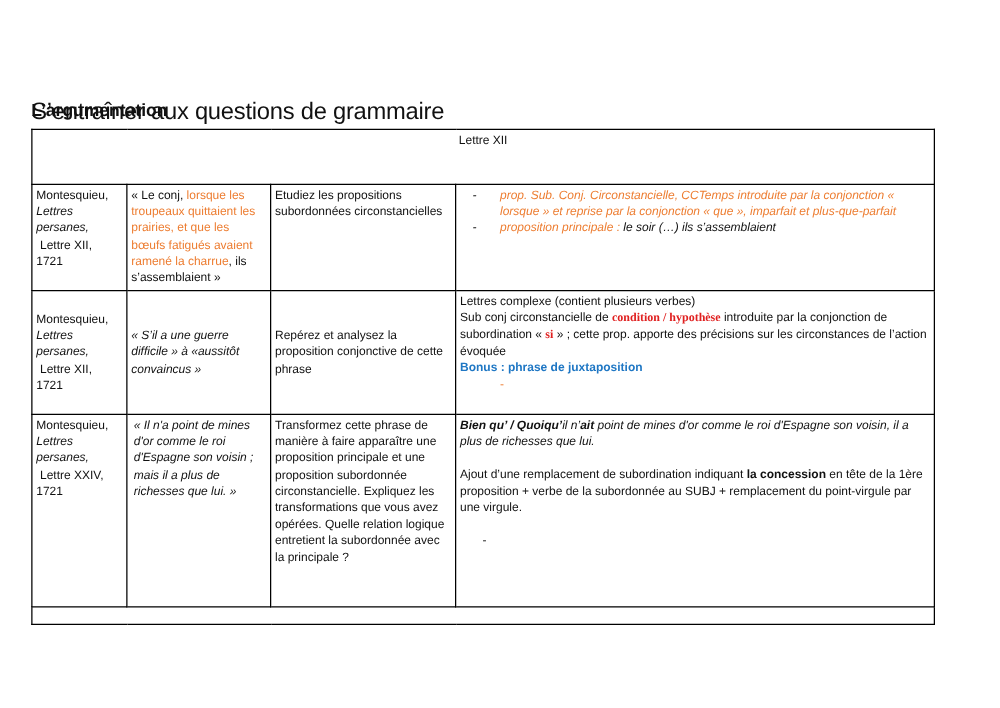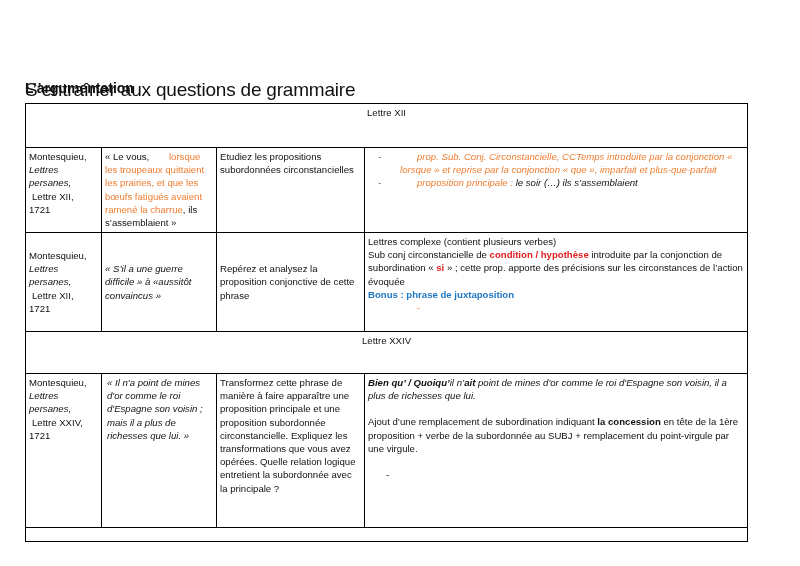--- a/index.html
+++ b/index.html
@@ -4,22 +4,22 @@
 <style>
   html, body { margin: 0; padding: 0; background: #ffffff; }
   body { width: 800px; height: 566px; position: relative; overflow: hidden;
          font-family: "Liberation Sans", "DejaVu Sans", sans-serif; color: #111; }
   .title { position: absolute; left: 25px; top: 44px; font-size: 19px; font-weight: normal; letter-spacing: -0.2px; margin-top: 35px; }
   .subtitle { position: absolute; left: 25px; top: 80px; font-size: 14px; font-weight: bold; }
   table.doc { position: absolute; left: 25px; top: 103px; width: 723px; border-collapse: collapse;
               font-size: 9.6px; line-height: 13.2px; table-layout: fixed; border-radius: 14px; }
   table.doc td { border: 1.5px solid #000; vertical-align: top; padding: 2px 3px; }
   .section td { text-align: center; vertical-align: middle; }
-  .orange { color: #ed7d31; margin-left: 17px; }
-  .red { color: #e02020; font-weight: bold; }
+  .orange { color: #ed7d31; }
+  .red { color: #e02020; font-weight: bold; font-family: Liberation Serif, serif; }
   .blue { color: #1f77c4; font-weight: bold; }
   .it { font-style: italic; }
   .b { font-weight: bold; text-align: center; }
   ul.dash { list-style: none; margin: 0; padding: 0 0 0 32px; }
   ul.dash li { position: relative; font-style: italic; }
   ul.dash li::before { content: "-"; position: absolute; left: -22px; color: #111; }
   .mid td.mcell { vertical-align: middle; }
   .gap { height: 13px; }
 </style>
 </head>
@@ -41,21 +41,21 @@
   </tr>
 
   <tr style="height:85px">
     <td>
       <div>Montesquieu,</div>
       <div class="it">Lettres</div>
       <div class="it">persanes,</div>
       <div style="padding-left:3px">Lettre XII,</div>
       <div>1721</div>
     </td>
-    <td><span>« Le vous, </span><span class="orange">lorsque les troupeaux quittaient les prairies, et que les bœufs fatigués avaient ramené la charrue</span><span>, ils s’assemblaient »</span></td>
+    <td><span>« Le conj, </span><span class="orange">lorsque les troupeaux quittaient les prairies, et que les bœufs fatigués avaient ramené la charrue</span><span>, ils s’assemblaient »</span></td>
     <td>Etudiez les propositions subordonnées circonstancielles</td>
     <td>
       <ul class="dash">
         <li><span class="orange">prop. Sub. Conj. Circonstancielle, CCTemps introduite par la conjonction « lorsque » et reprise par la conjonction « que », imparfait et plus-que-parfait</span></li>
         <li><span class="orange">proposition principale : </span><span>le soir (…) ils s’assemblaient</span></li>
       </ul>
     </td>
   </tr>
 
   <tr class="mid" style="height:99px">
@@ -69,23 +69,20 @@
     <td class="mcell it">« S’il a une guerre difficile » à «aussitôt convaincus »</td>
     <td class="mcell">Repérez et analysez la proposition conjonctive de cette phrase</td>
     <td>
       <div>Lettres complexe (contient plusieurs verbes)</div>
       <div><span>Sub conj circonstancielle de </span><span class="red">condition / hypothèse</span><span> introduite par la conjonction de subordination « </span><span class="red">si</span><span> » ; cette prop. apporte des précisions sur les circonstances de l’action évoquée</span></div>
       <div class="blue">Bonus : phrase de juxtaposition</div>
       <div class="orange" style="padding-left:32px">-</div>
     </td>
   </tr>
 
-  <tr class="section" style="height:42px">
-    <td colspan="4">Lettre XXIV</td>
-  </tr>
 
   <tr style="height:154px">
     <td>
       <div>Montesquieu,</div>
       <div class="it">Lettres</div>
       <div class="it">persanes,</div>
       <div style="padding-left:3px">Lettre XXIV,</div>
       <div>1721</div>
     </td>
     <td class="it" style="padding-left:5px">« Il n'a point de mines d'or comme le roi d'Espagne son voisin ; mais il a plus de richesses que lui. »</td>

